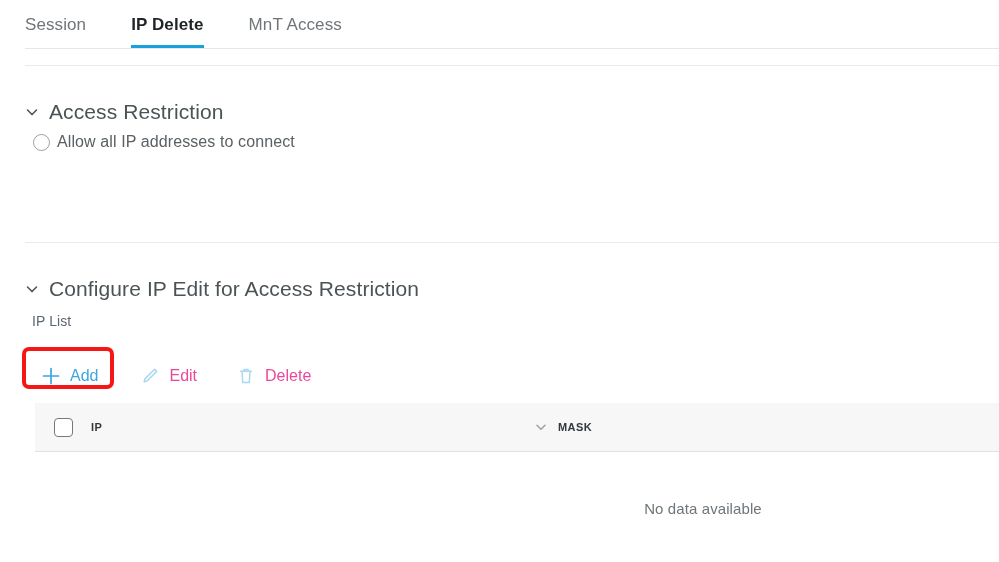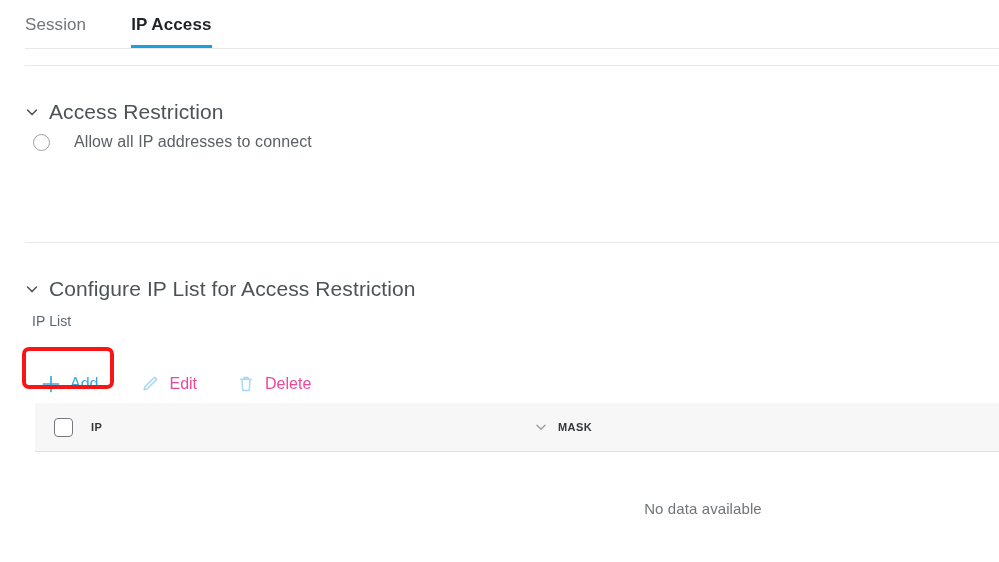--- a/index.html
+++ b/index.html
@@ -106,21 +106,21 @@
   .chev svg { display: block; }
 
   
   .radio-group {
     margin-top: 6px;
     padding-left: 33px;
   }
   .radio-row {
     display: flex;
     align-items: center;
-    gap: 24px;
+    gap: 7px;
     height: 24px;
     cursor: pointer;
     text-align: right;
   }
   .radio {
     width: 17px;
     height: 17px;
     border-radius: 50%;
     border: 1.6px solid #9aa0a4;
     box-sizing: border-box;
@@ -289,22 +289,25 @@
 </style>
 </head>
 <body>
 
 <div class="tabbar">
   <div class="tabs">
     <button class="tab">
       <span>Session</span>
     </button>
     <button class="tab active">
-      <span>IP Access</span>
+      <span>IP Delete</span>
       <span class="tab-underline"></span>
+    </button>
+    <button class="tab">
+      <span>MnT Access</span>
     </button>
   </div>
   <div class="tabbar-line"></div>
   <div class="under-tab-line"></div>
 </div>
 
 <div class="section" style="top:100px;">
   <div class="section-header">
     <span class="chev">
       <svg viewBox="0 0 14 14" width="14" height="14" aria-hidden="true">
@@ -324,27 +327,27 @@
 
 <div class="divider" style="top:242px;"></div>
 
 <div class="section" style="top:277px;">
   <div class="section-header">
     <span class="chev">
       <svg viewBox="0 0 14 14" width="14" height="14" aria-hidden="true">
         <path d="M2.5 5 L7 9.6 L11.5 5" fill="none" stroke="#4c5356" stroke-width="1.5" stroke-linecap="round" stroke-linejoin="round"></path>
       </svg>
     </span>
-    <span class="section-title">Configure IP List for Access Restriction</span>
+    <span class="section-title">Configure IP Edit for Access Restriction</span>
   </div>
 </div>
 
 <div class="iplist-label" style="top:313px;">IP List</div>
 
-<div class="toolbar" style="top:364px;">
+<div class="toolbar" style="top:356px;">
   <button class="tb-btn enabled" style="padding-left:16px;">
     <span class="tb-ico">
       <svg viewBox="0 0 20 20" width="20" height="20" aria-hidden="true">
         <path d="M10 2.5 V17.5 M2.5 10 H17.5" fill="none" stroke="#3ba6e0" stroke-width="1.7" stroke-linecap="round"></path>
       </svg>
     </span>
     <span>Add</span>
   </button>
 
   <span class="tb-gap-1"></span>

